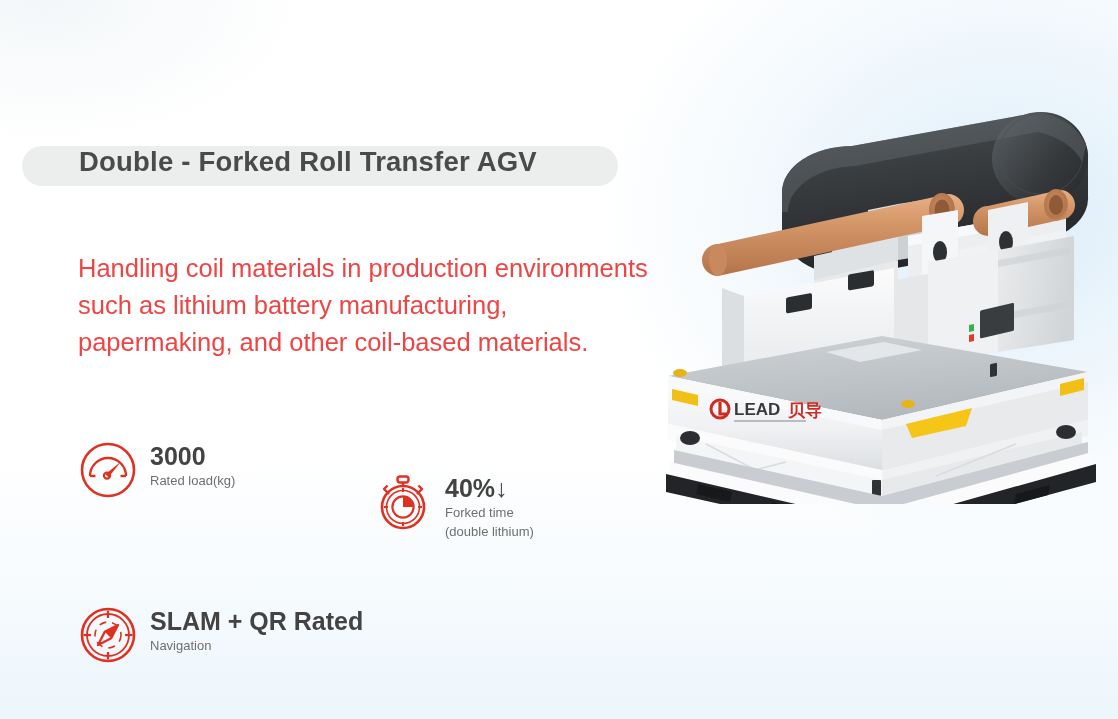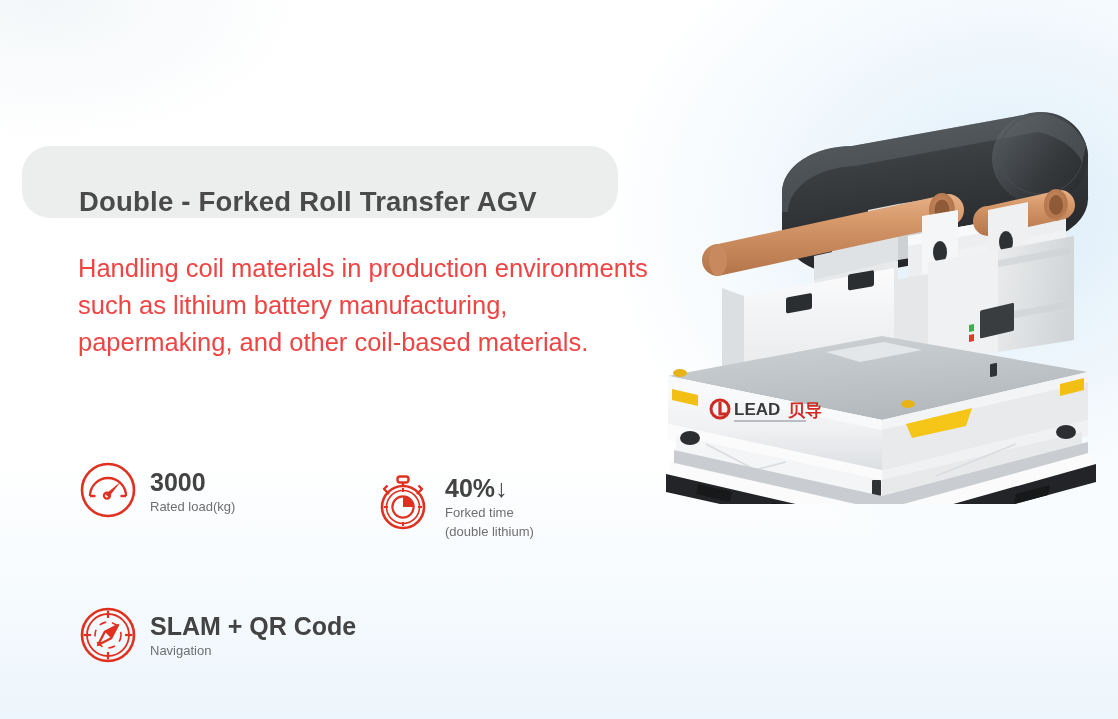--- a/index.html
+++ b/index.html
@@ -51,25 +51,25 @@
     background: radial-gradient(ellipse 360px 200px at 10% 0%, rgba(242,246,248,0.9) 0%, rgba(255,255,255,0) 72%);
     pointer-events: none;
   }
 
   
   .title-pill {
     position: absolute;
     left: 22px;
     top: 146px;
     width: 596px;
-    height: 72px;
+    height: 40px;
     border-radius: 28px;
     background: #eceeed;
     display: flex;
-    align-items: flex-end;
+    align-items: flex-start;
   }
   .title-text {
     margin-left: 57px;
     font-size: 27.5px;
     font-weight: bold;
     color: #4a4a4a;
     letter-spacing: 0.2px;
     white-space: nowrap;
   }
 
@@ -95,21 +95,21 @@
   .spec-row {
     display: flex;
   }
   .spec-row.row-2 {
     margin-top: 62px;
   }
   .spec-item {
     display: flex;
     align-items: flex-start;
   }
-  .spec-item.col-1 { width: 295px; align-items: center; }
+  .spec-item.col-1 { width: 295px; }
   .spec-item.col-2 { width: 280px; margin-top: 32px; }
 
   .spec-icon {
     width: 60px;
     height: 60px;
     flex: 0 0 60px;
     margin-top: 2px;
   }
   .spec-icon svg { display: block; }
 
@@ -214,21 +214,21 @@
             <circle cx="30" cy="30" r="13" fill="none" stroke="#e03020" stroke-width="1.6" stroke-dasharray="7 6"></circle>
             <line x1="30" y1="5.5" x2="30" y2="13" stroke="#e03020" stroke-width="2.2"></line>
             <line x1="30" y1="47" x2="30" y2="54.5" stroke="#e03020" stroke-width="2.2"></line>
             <line x1="5.5" y1="30" x2="13" y2="30" stroke="#e03020" stroke-width="2.2"></line>
             <line x1="47" y1="30" x2="54.5" y2="30" stroke="#e03020" stroke-width="2.2"></line>
             <path d="M40 20 L33.2 33.2 L20 40 L26.8 26.8 Z" fill="none" stroke="#e03020" stroke-width="2.3" stroke-linejoin="round"></path>
             <path d="M40 20 L33.2 33.2 L26.8 26.8 Z" fill="#e03020"></path>
           </svg>
         </div>
         <div class="spec-text">
-          <div class="spec-value">SLAM + QR Code</div>
+          <div class="spec-value">SLAM + QR Rated</div>
           <div class="spec-label">Navigation</div>
         </div>
       </div>
 
 
     </div>
   </div>
 
   <div class="product">
     <svg width="470" height="420" viewBox="0 0 470 420">

